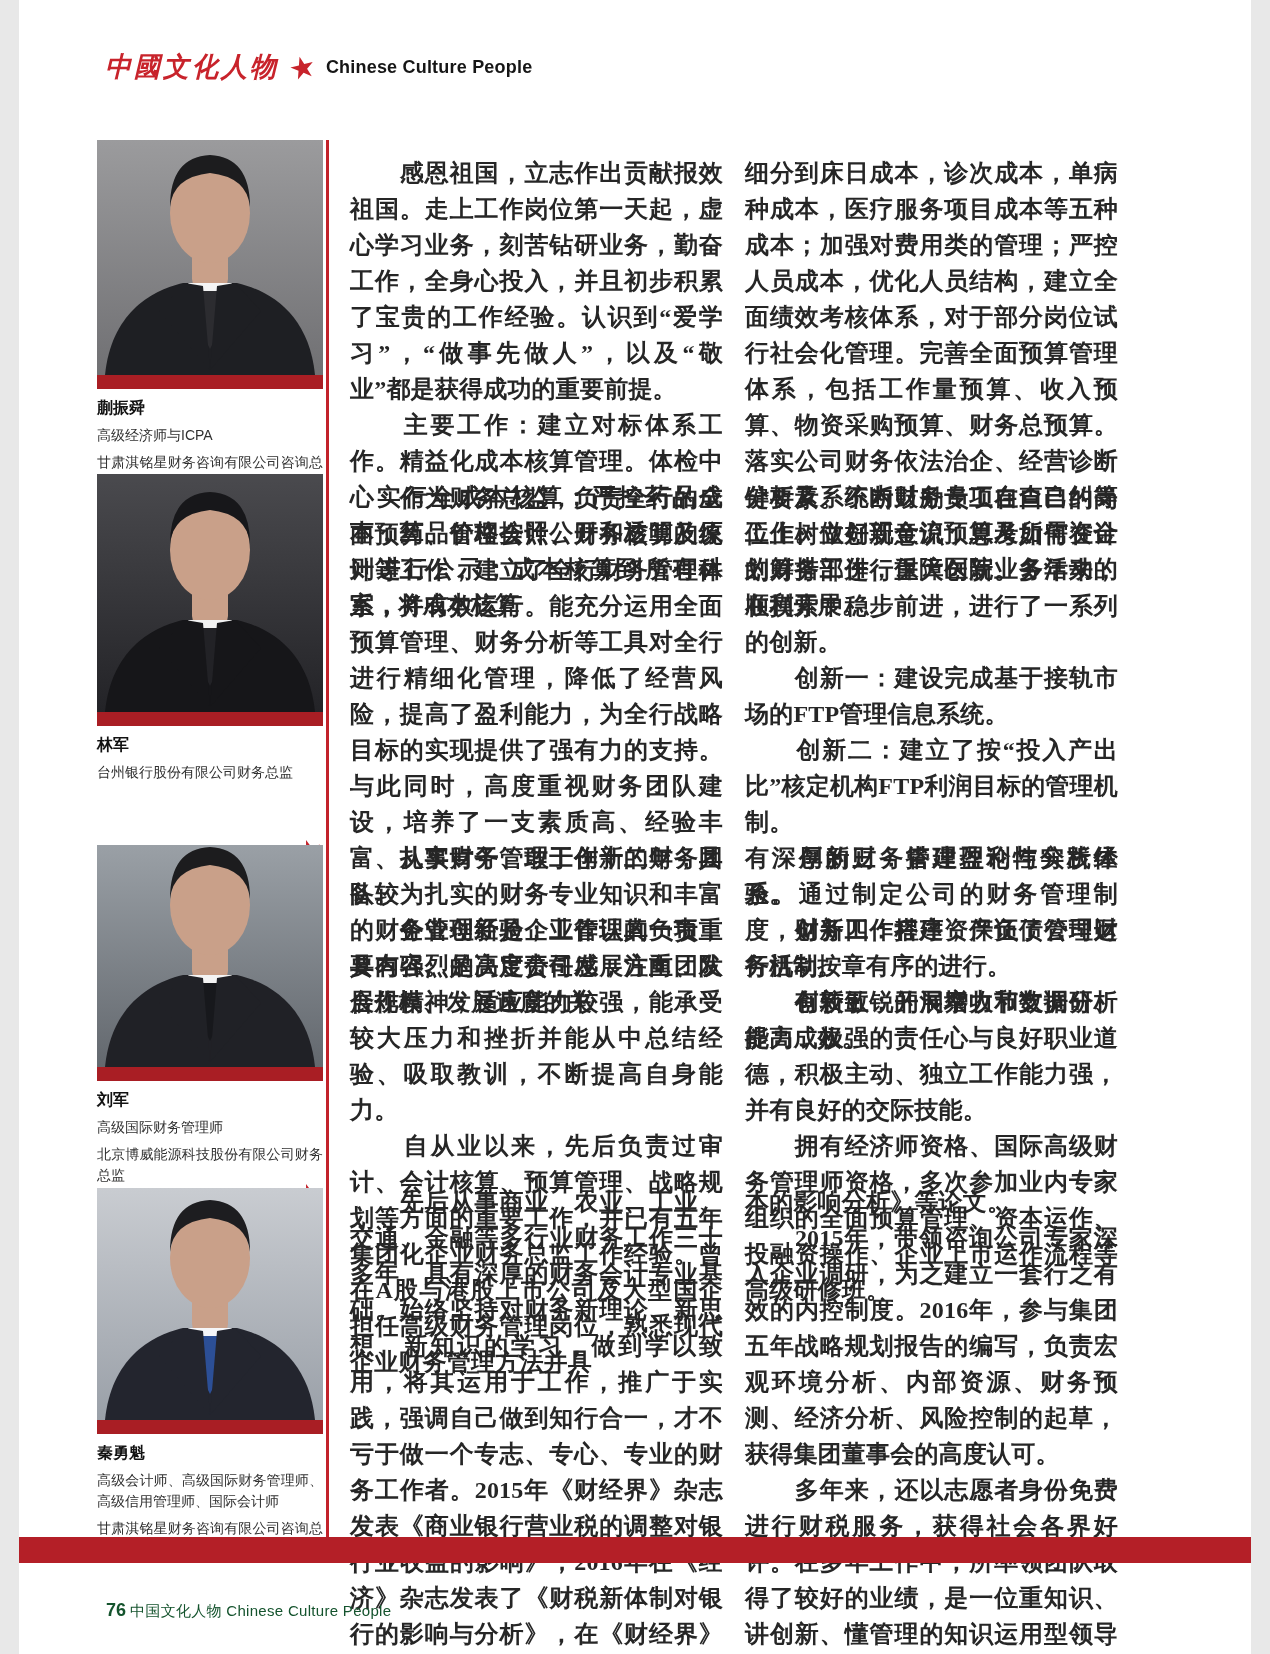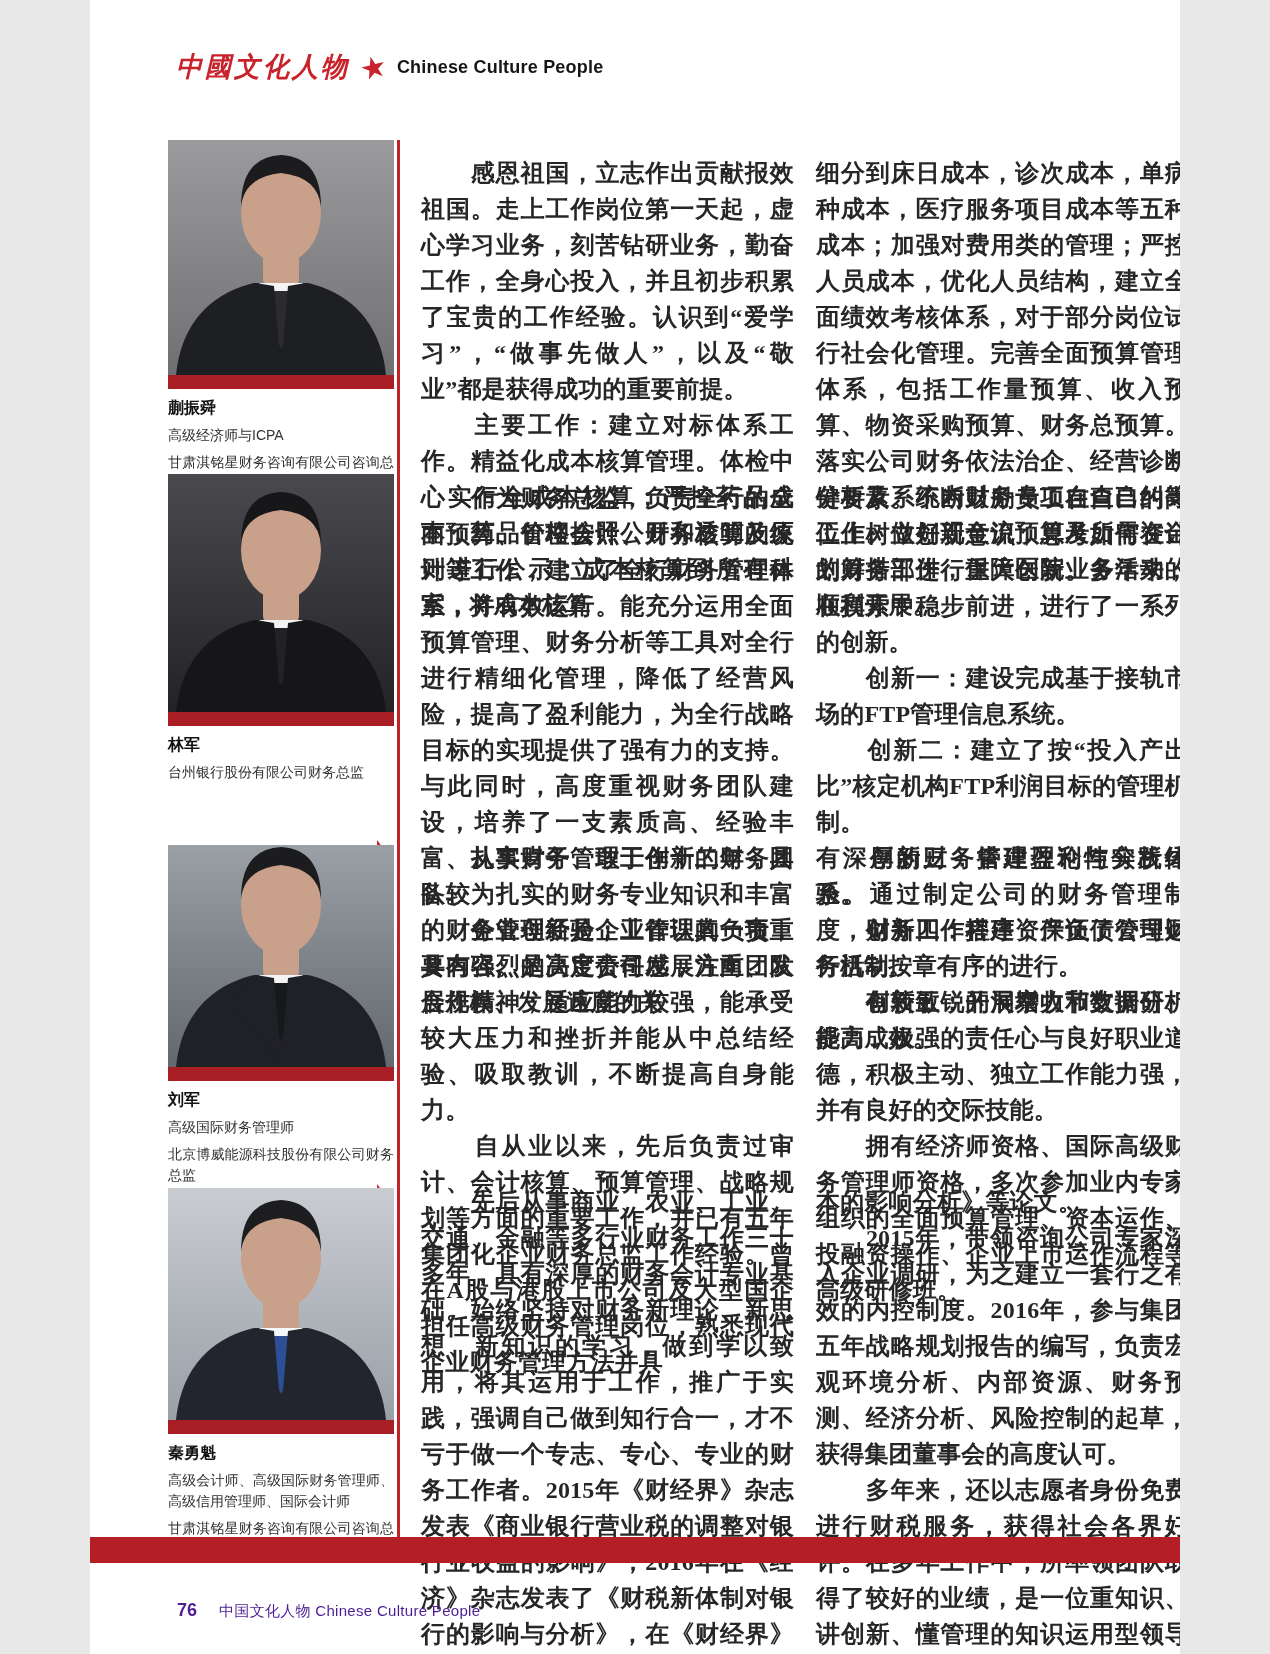--- a/index.html
+++ b/index.html
@@ -1,17 +1,17 @@
 <!DOCTYPE html>
 <html><head>
 <meta charset="utf-8">
 <style>
   html,body{margin:0;padding:0;background:#e8e8e8;}
   .page{
-    position:relative;width:1090px;height:1654px;background:#ffffff;
+    position:relative;width:1232px;height:1654px;background:#ffffff;
     margin:0 auto;overflow:hidden;
     font-family:"Liberation Serif","DejaVu Serif",serif;
   }
   
   .brand{position:absolute;left:86px;top:50px;display:flex;align-items:center;gap:10px;}
   .brand-cn{
     font-family:"Liberation Serif","DejaVu Serif",serif;
     font-weight:bold;font-style:italic;font-size:26px;color:#c8232b;letter-spacing:3px;
     transform:scaleY(1.05);
   }
@@ -41,22 +41,22 @@
     font-size:24px;line-height:36px;color:#262626;
     text-align:justify;white-space:pre-line;
     letter-spacing:.2px;
     font-weight:bold;
   }
   .col1{left:331px;}
   .col2{left:726px;}
 
   
   .band{position:absolute;left:0;top:1537px;width:1270px;height:26px;background:#b41f27;}
-  .footer{position:absolute;left:87px;top:1600px;display:flex;align-items:baseline;gap:22px;
-    font-family:"Liberation Sans","DejaVu Sans",sans-serif;color:#4c1d95;}
+  .footer{position:absolute;left:87px;top:1600px;display:flex;align-items:baseline;gap:4px;
+    font-family:"Liberation Sans","DejaVu Sans",sans-serif;color:#14532d;}
   .footer-num{font-weight:bold;font-size:18px;}
   .footer-text{font-size:15px;letter-spacing:.3px;}
 </style>
 </head>
 <body>
 
 <div class="page">
 
   <div class="brand">
     <span class="brand-cn">中國文化人物</span>

